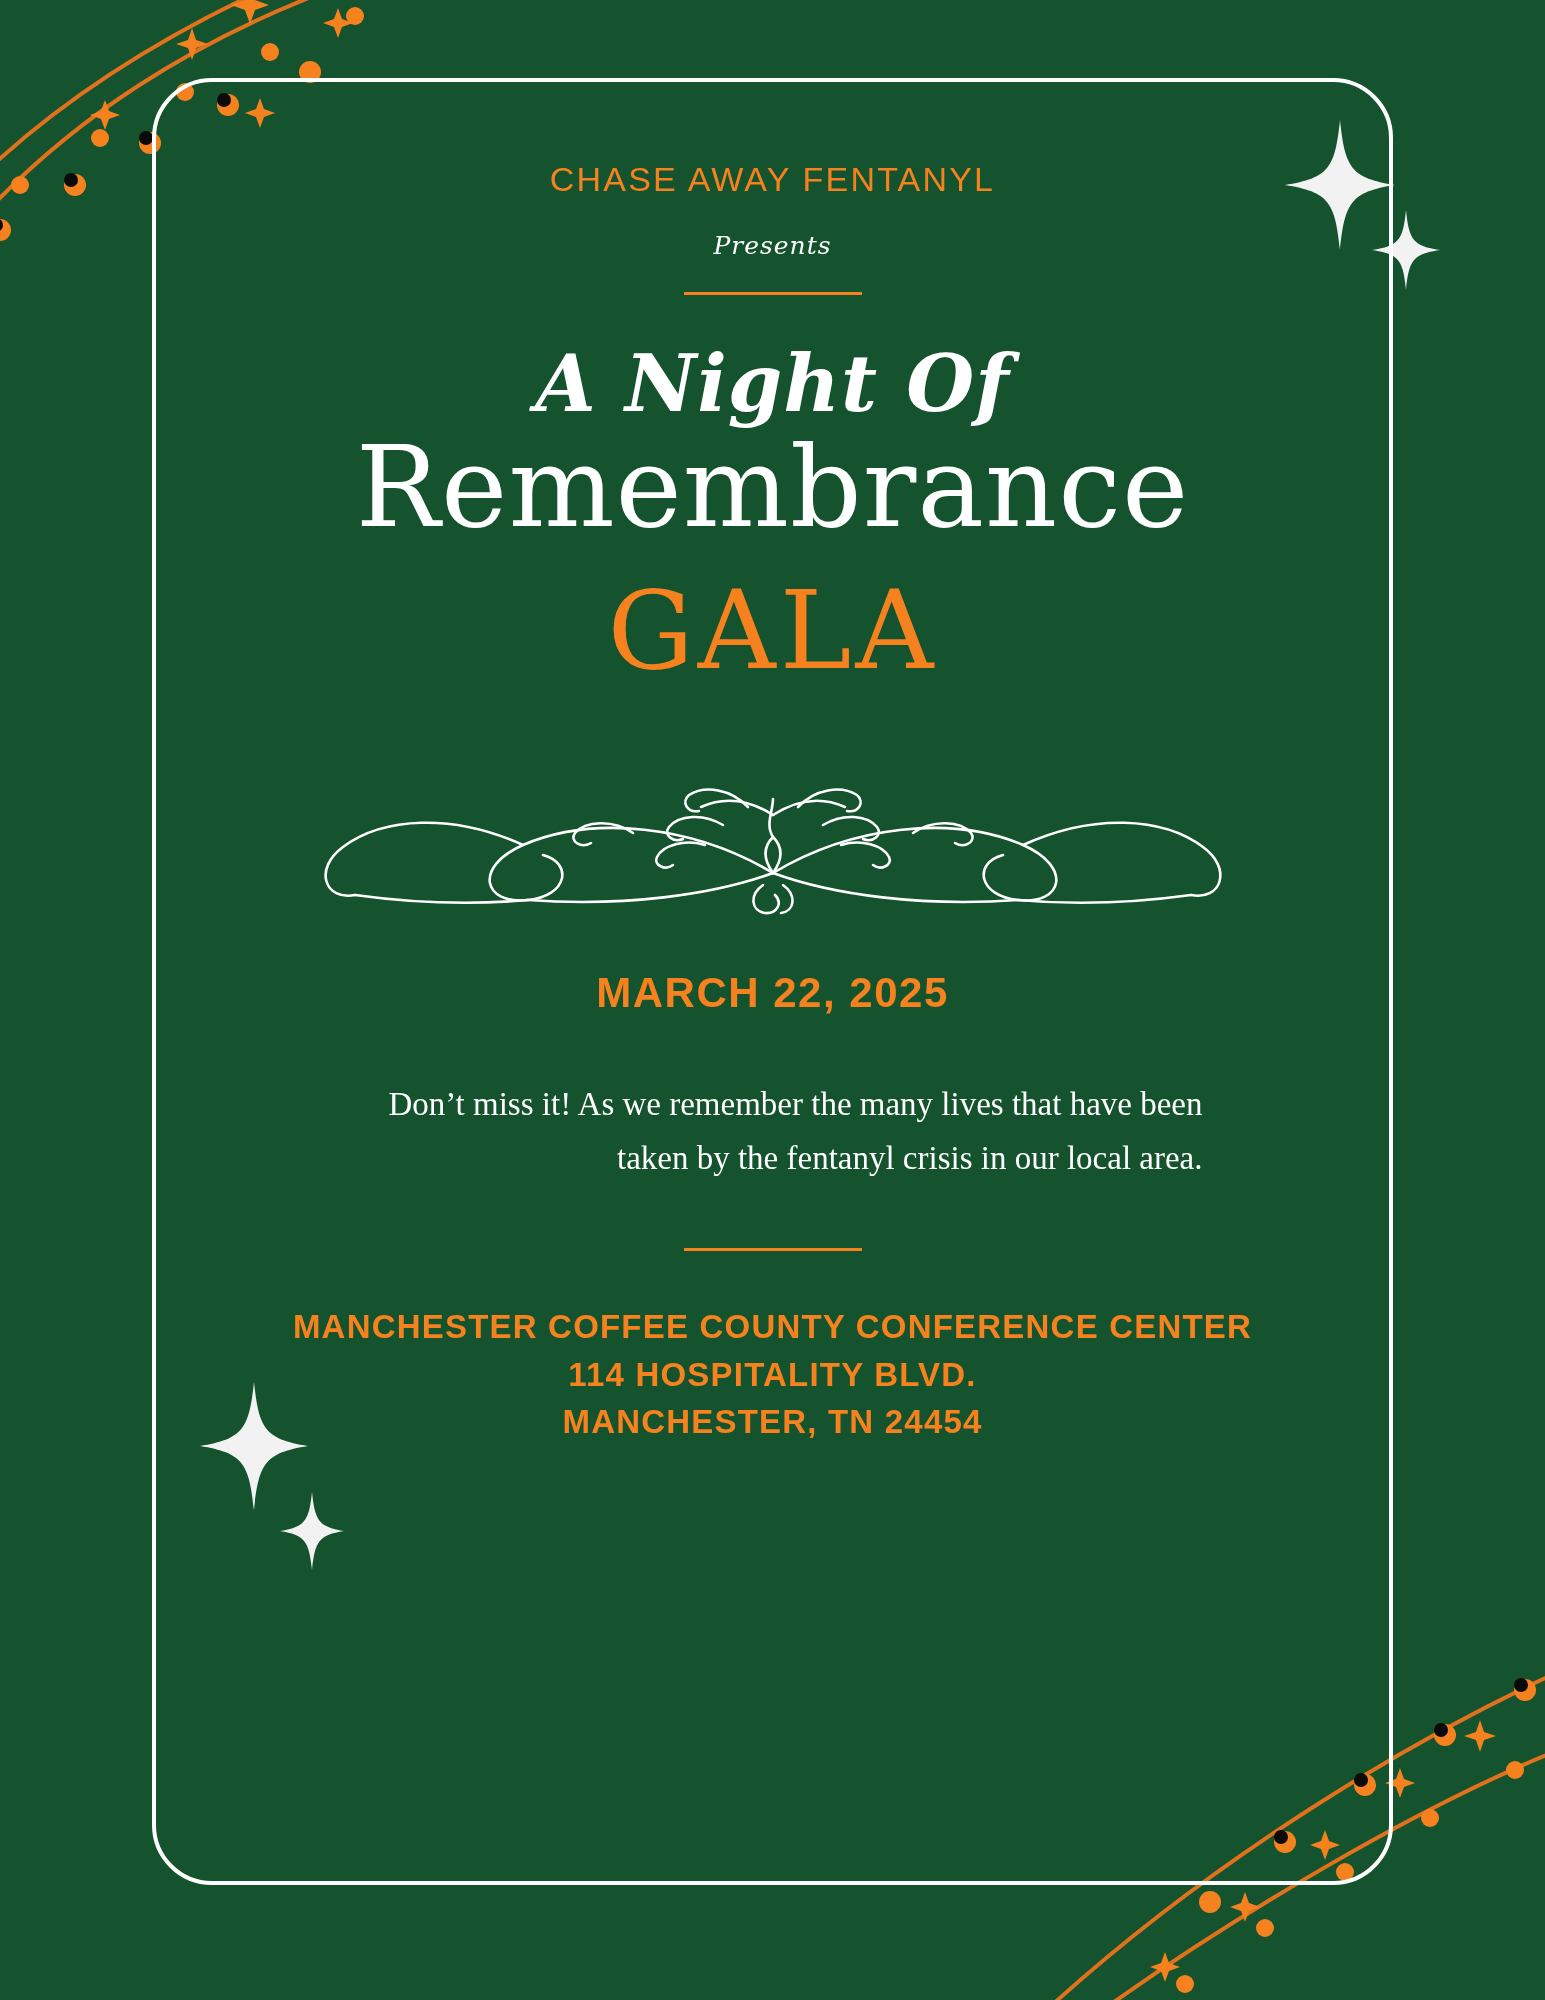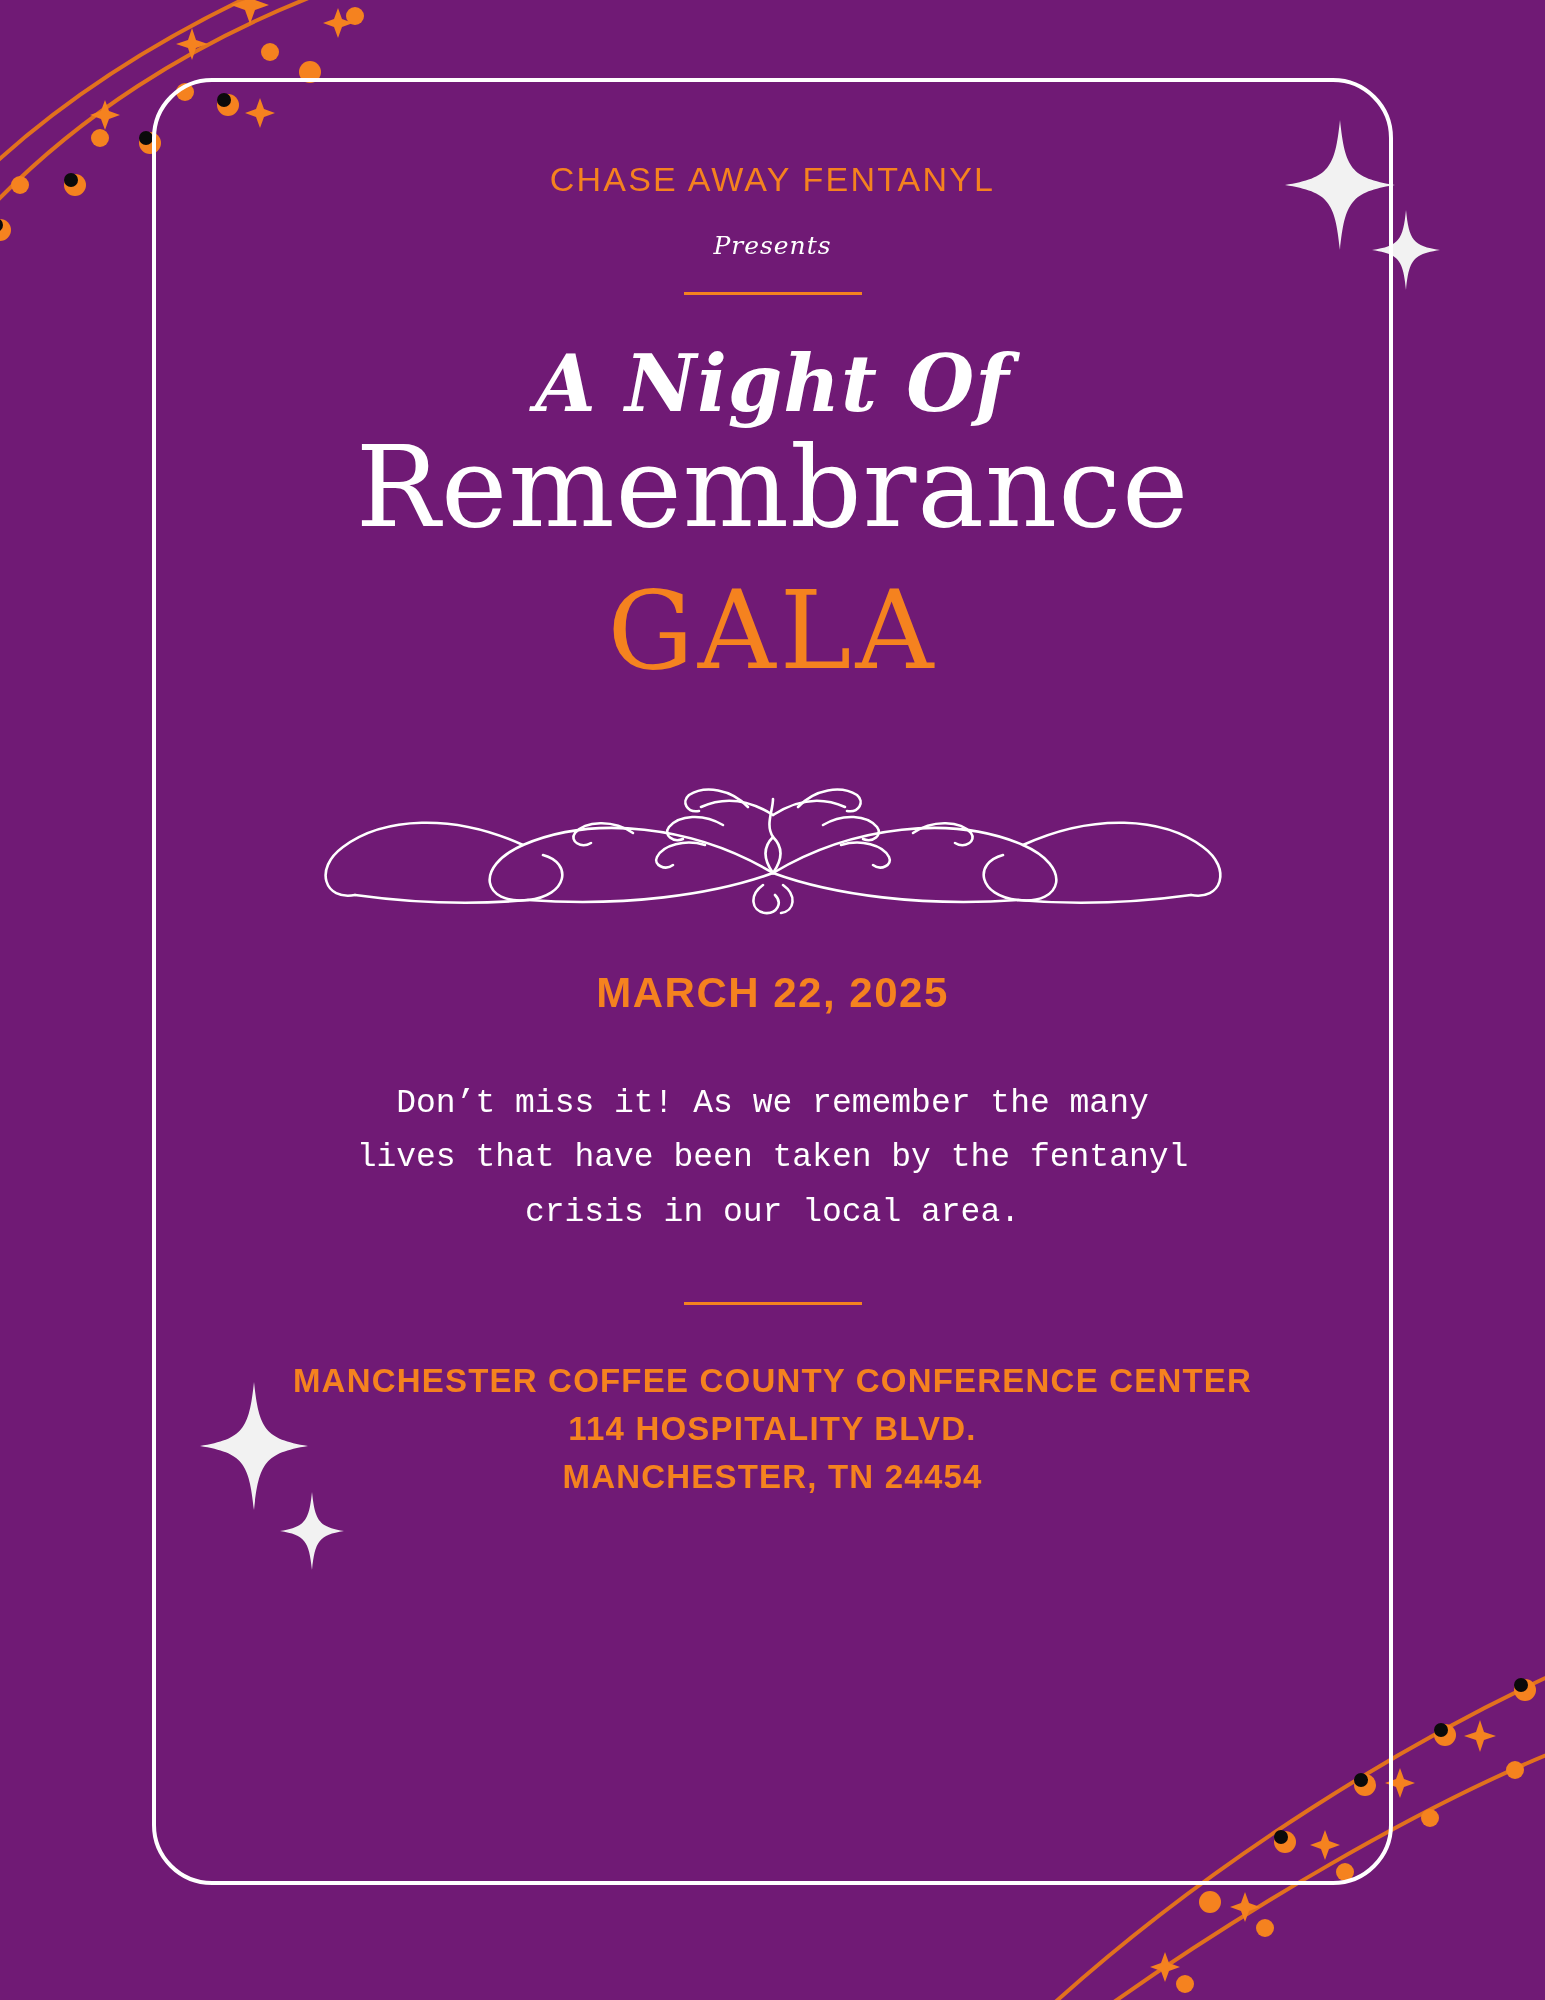--- a/index.html
+++ b/index.html
@@ -12,21 +12,21 @@
   }
 
   body {
     position: relative;
     font-family: "Liberation Sans", sans-serif;
   }
 
   .poster {
     position: absolute;
     inset: 0;
-    background: #701a75;
+    background: #14532d;
     overflow: hidden;
   }
 
   
   .lights-top {
     position: absolute;
     top: -20px;
     left: -40px;
     width: 680px;
     height: 400px;
@@ -140,26 +140,27 @@
     color: #F5821F;
     font-family: "Liberation Sans", sans-serif;
     font-weight: bold;
     font-size: 42px;
     letter-spacing: 1.5px;
     margin-top: 54px;
   }
 
   .blurb {
     color: #ffffff;
-    font-family: Liberation Mono, monospace;
+    font-family: Liberation Serif, serif;
     font-size: 33px;
     line-height: 1.65;
     margin-top: 60px;
     max-width: 860px;
     font-weight: 300;
+    text-align: right;
   }
 
   .rule-2 {
     width: 178px;
     height: 3px;
     background: #F5821F;
     margin-top: 62px;
   }
 
   .venue {

